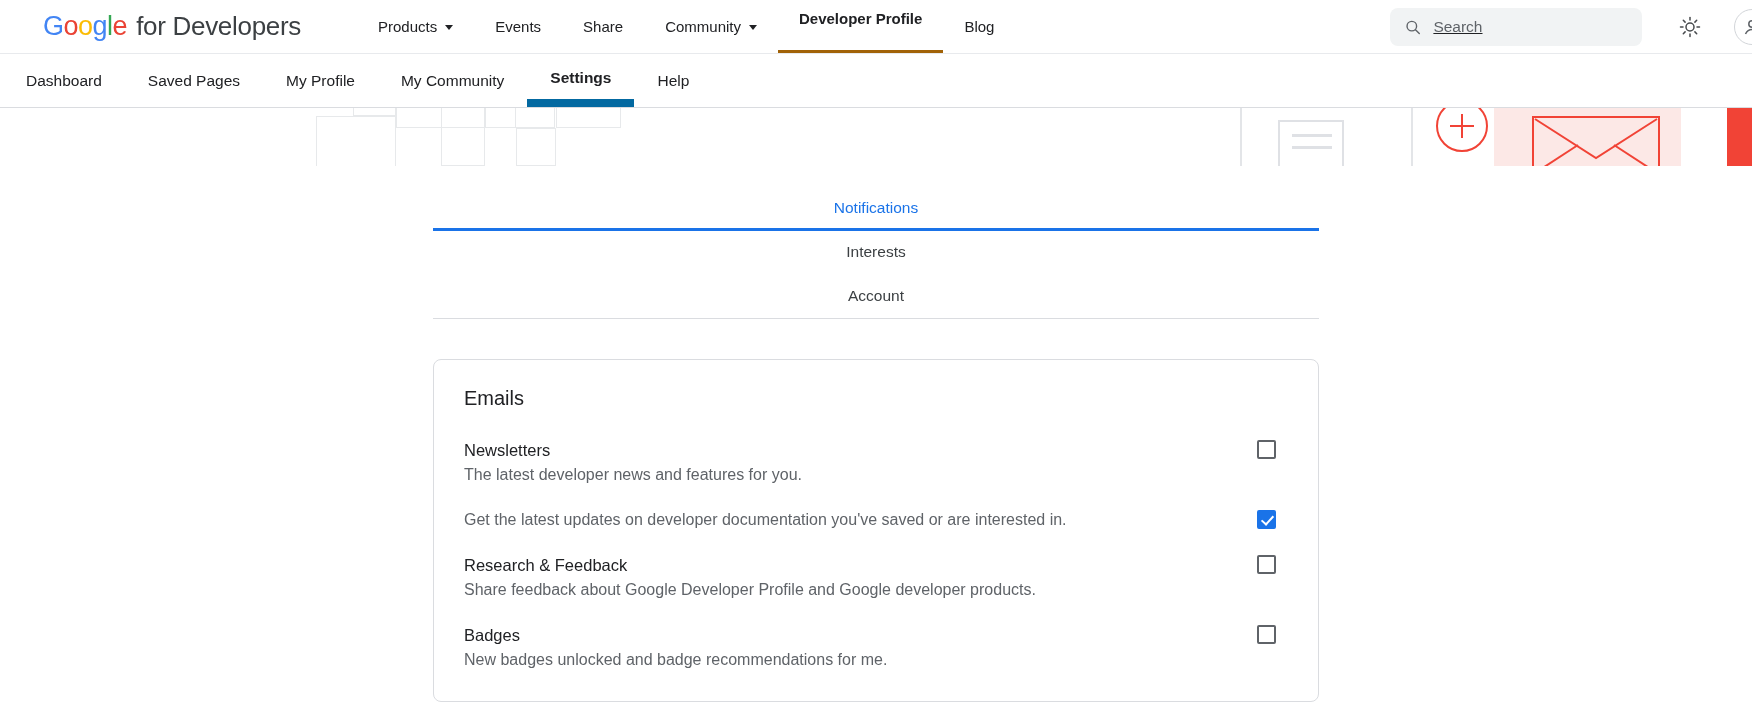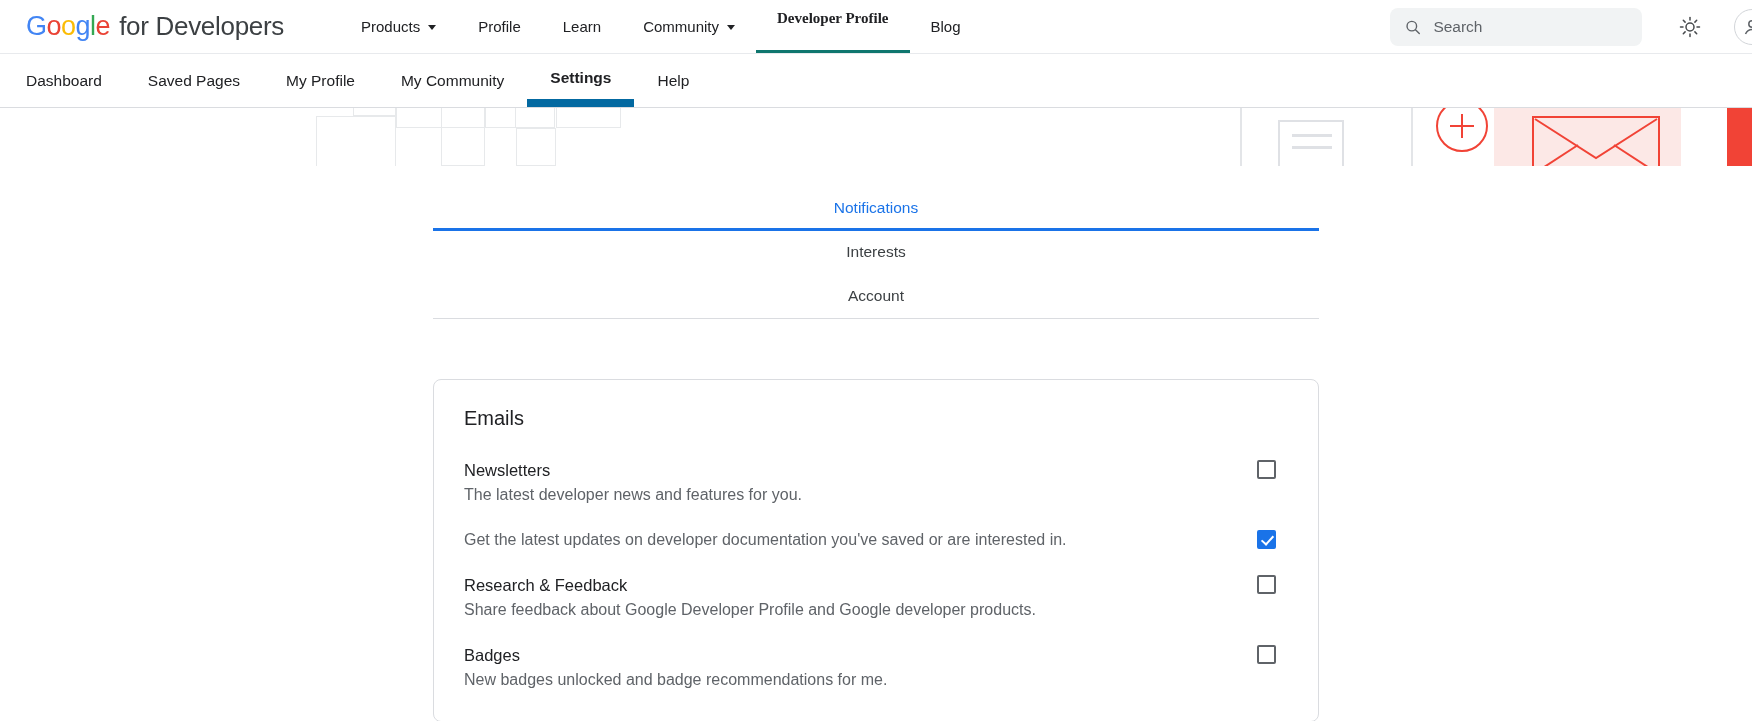--- a/index.html
+++ b/index.html
@@ -8,46 +8,46 @@
     background: #fff; color: #202124;
     font-family: "Liberation Sans", sans-serif;
   }
 
   
   .header {
     display: flex; align-items: stretch; height: 54px;
     padding-left: 26px; border-bottom: 1px solid #e8eaed; position: relative;
     background: #fff;
   }
-  .logo { display: flex; align-items: center; cursor: pointer; }
+  .logo { display: flex; align-items: center; cursor: pointer; margin-left: 17px; }
   .logo-word { font-size: 27px; letter-spacing: -0.5px; }
   .c-blue { color: #4285f4; } .c-red { color: #ea4335; }
   .c-yellow { color: #fbbc05; } .c-green { color: #34a853; }
   .logo-suffix { margin-left: 9px; color: #3c4043; font-size: 26px; letter-spacing: -0.3px; }
 
   .top-nav { display: flex; align-items: stretch; margin-left: 56px; }
   .nav-item {
     display: flex; align-items: center; gap: 8px; padding: 16px 21px;
     font-size: 15px; color: #202124; text-decoration: none; cursor: pointer; white-space: nowrap;
   }
-  .nav-item.active { font-weight: 700; border-bottom: 3px solid #0f766e; padding-top: 3px; font-family: Liberation Serif, serif; }
+  .nav-item.active { font-weight: 700; border-bottom: 3px solid #a16207; padding-top: 3px; }
   .chev {
     width: 0; height: 0; margin-top: 2px;
     border-left: 4.5px solid transparent; border-right: 4.5px solid transparent;
     border-top: 5.5px solid #202124;
   }
 
   .header-right { margin-left: auto; display: flex; align-items: center; }
   .search-box {
     display: flex; align-items: center; width: 252px; height: 38px;
     background: #f1f3f4; border-radius: 8px; padding: 0 14px; gap: 12px;
   }
   .search-box input {
     border: none; outline: none; background: transparent; width: 100%;
-    font-size: 15.5px; color: #202124; font-family: inherit;
+    font-size: 15.5px; color: #202124; font-family: inherit; text-decoration: underline;
   }
   .search-box input::placeholder { color: #5f6368; }
   .icon-btn {
     width: 40px; height: 40px; display: flex; align-items: center; justify-content: center;
     background: none; border: none; cursor: pointer; margin-left: 28px; border-radius: 50%;
   }
   .avatar {
     width: 36px; height: 36px; border-radius: 50%; border: 1px solid #d2d5d9;
     display: flex; align-items: center; justify-content: center;
     margin-left: 24px; margin-right: -18px; flex-shrink: 0; cursor: pointer; background: #fff;
@@ -90,21 +90,21 @@
   
   .tabs { width: 886px; margin: 20px auto 0; display: flex; border-bottom: 1px solid #dadce0; flex-direction: column; }
   .tab {
     flex: 1; text-align: center; padding: 13px 0 11px; font-size: 15.5px;
     color: #3c4043; cursor: pointer; border-bottom: 3px solid transparent; margin-bottom: -1px;
   }
   .tab.active { color: #1a73e8; border-bottom-color: #1a73e8; }
 
   
   .card {
-    width: 886px; margin: 60px auto 0; border: 1px solid #dadce0;
+    width: 886px; margin: 40px auto 0; border: 1px solid #dadce0;
     border-radius: 8px; padding: 27px 30px 6px; background: #fff;
   }
   .card-title { font-size: 20px; font-weight: 400; color: #202124; margin-bottom: 30px; }
   .email-item { display: flex; align-items: flex-start; margin-bottom: 26px; }
   .email-text { flex: 1; }
   .email-label { font-size: 16.5px; color: #202124; margin-bottom: 4px; line-height: 21px; }
   .email-desc { font-size: 16px; color: #5f6368; line-height: 19px; }
   .checkbox {
     width: 19px; height: 19px; border: 2px solid #5f6368; border-radius: 2px;
     margin-left: 24px; margin-right: 12px; cursor: pointer; position: relative; flex-shrink: 0;
@@ -123,24 +123,24 @@
     <span class="logo-word"><span class="c-blue">G</span><span class="c-red">o</span><span class="c-yellow">o</span><span class="c-blue">g</span><span class="c-green">l</span><span class="c-red">e</span></span>
     <span class="logo-suffix">for Developers</span>
   </div>
 
   <nav class="top-nav">
     <a class="nav-item">
       <span>Products</span>
       <span class="chev"></span>
     </a>
     <a class="nav-item">
-      <span>Profile</span>
-    </a>
-    <a class="nav-item">
-      <span>Learn</span>
+      <span>Events</span>
+    </a>
+    <a class="nav-item">
+      <span>Share</span>
     </a>
     <a class="nav-item">
       <span>Community</span>
       <span class="chev"></span>
     </a>
     <a class="nav-item active">
       <span>Developer Profile</span>
     </a>
     <a class="nav-item">
       <span>Blog</span>

